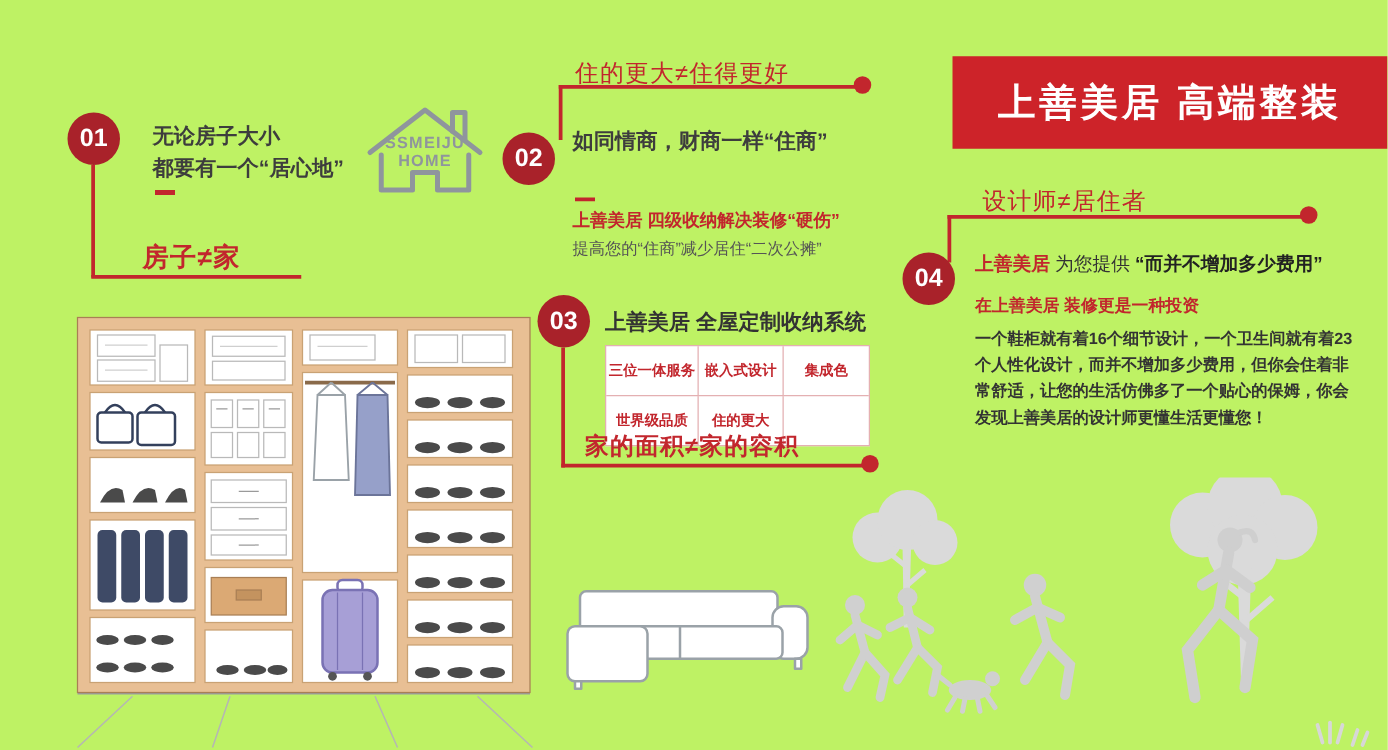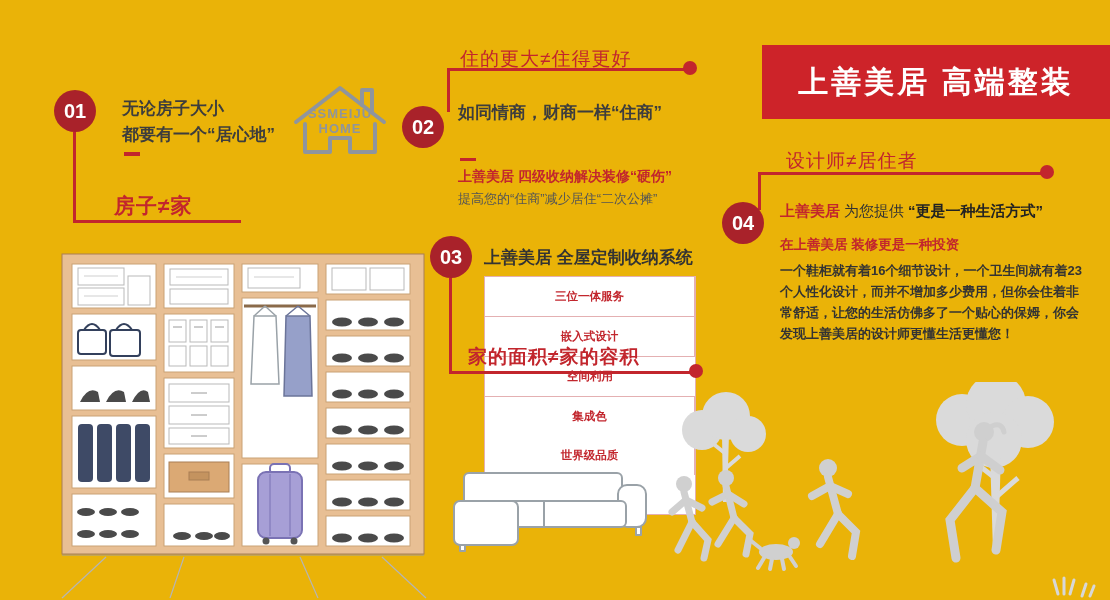--- a/index.html
+++ b/index.html
@@ -1,31 +1,31 @@
 <!DOCTYPE html>
 <html><head>
 <meta charset="utf-8">
 <style>
   *{margin:0;padding:0;box-sizing:border-box}
   body{font-family:"Liberation Sans","DejaVu Sans",sans-serif;background:#fff}
-  #canvas{position:relative;width:1110px;height:600px;background:#eab308;overflow:hidden}
+  #canvas{position:relative;width:1110px;height:600px;background:#bef264;overflow:hidden}
   .banner{position:absolute;left:762px;top:45px;width:348px;height:74px;background:#cd2329;display:flex;align-items:center;justify-content:center}
   .banner span{color:#fff;font-size:30px;font-weight:bold;letter-spacing:3px;white-space:nowrap}
   .num{position:absolute;width:42px;height:42px;border-radius:50%;background:#a9222a;color:#fff;font-size:20px;font-weight:bold;display:flex;align-items:center;justify-content:center}
   .vline,.hline,.dash{position:absolute;background:#c2262d}
   .dot{position:absolute;width:14px;height:14px;border-radius:50%;background:#c2262d}
   .t-lg{position:absolute;font-size:17px;line-height:1.55;color:#3d3d3d;font-weight:600;white-space:nowrap}
   .slogan{position:absolute;color:#c2262d;font-weight:bold;font-size:21px;letter-spacing:1px;white-space:nowrap}
   .hdr{position:absolute;color:#c2262d;font-weight:normal;font-size:19px;letter-spacing:1px;white-space:nowrap}
   .stmt{position:absolute;font-size:15px;font-weight:bold;color:#222;white-space:nowrap}
   .red-b{color:#c2262d;font-weight:bold}
   .mid{font-weight:normal;color:#333;margin:0 4px}
   .sub-red{position:absolute;font-size:14px;font-weight:bold;color:#c2262d;white-space:nowrap}
   .sub-gray{position:absolute;font-size:13px;color:#555;white-space:nowrap}
-  .tbl{position:absolute;left:484px;top:276px;width:212px;display:grid;grid-template-columns:1fr;border:1px solid #e4b0b2;background:#fff}
+  .tbl{position:absolute;left:484px;top:276px;width:212px;display:grid;grid-template-columns:1fr 1fr 1fr;border:1px solid #e4b0b2;background:#fff}
   .tbl>div{border-right:1px solid #e4b0b2;border-bottom:1px solid #e4b0b2;padding:12px 2px;text-align:center;font-size:11.5px;font-weight:bold;color:#c2262d;white-space:nowrap}
   .tbl>div:nth-child(3n){border-right:none}
   .tbl>div:nth-child(n+4){border-bottom:none}
   .body-txt{position:absolute;left:780px;top:260px;width:310px;font-size:13px;line-height:1.62;color:#333;font-weight:600}
   .absimg{position:absolute}
 </style>
 </head>
 <body>
 
 <div id="canvas">
@@ -64,37 +64,36 @@
   </div>
   <div class="dash" style="left:460px;top:158px;width:16px;height:3px"></div>
   <div class="sub-red" style="left:458px;top:168px">上善美居 四级收纳解决装修“硬伤”</div>
   <div class="sub-gray" style="left:458px;top:190px">提高您的“住商”减少居住“二次公摊”</div>
 
   <div class="num" style="left:430px;top:236px">03</div>
   <div class="stmt" style="left:484px;top:246px;font-size:17px;color:#333">上善美居 全屋定制收纳系统</div>
   <div class="tbl">
     <div>三位一体服务</div>
     <div>嵌入式设计</div>
-    <div>空间利用</div>
     <div>集成色</div>
     <div>世界级品质</div>
     <div>住的更大</div>
   </div>
   <div class="vline" style="left:449px;top:278px;width:3px;height:96px"></div>
   <div class="hline" style="left:449px;top:371px;width:246px;height:3px"></div>
   <div class="dot" style="left:689px;top:364px"></div>
   <div class="slogan" style="left:468px;top:344px;font-size:19px">家的面积≠家的容积</div>
 
   <div class="hdr" style="left:786px;top:148px">设计师≠居住者</div>
   <div class="hline" style="left:758px;top:172px;width:290px;height:3px"></div>
   <div class="dot" style="left:1040px;top:165px"></div>
   <div class="vline" style="left:758px;top:172px;width:3px;height:38px"></div>
   <div class="num" style="left:722px;top:202px">04</div>
   <div class="stmt" style="left:780px;top:202px;width:330px">
-    <span class="red-b">上善美居</span><span class="mid">为您提供</span><span>“更是一种生活方式”</span>
+    <span class="red-b">上善美居</span><span class="mid">为您提供</span><span>“而并不增加多少费用”</span>
   </div>
   <div class="sub-red" style="left:780px;top:236px;font-size:13.5px">在上善美居 装修更是一种投资</div>
   <div class="body-txt">一个鞋柜就有着16个细节设计，一个卫生间就有着23个人性化设计，而并不增加多少费用，但你会住着非常舒适，让您的生活仿佛多了一个贴心的保姆，你会发现上善美居的设计师更懂生活更懂您！</div>
 
   <svg class="absimg" style="left:58px;top:250px" viewBox="0 0 374 350" width="374" height="350">
     <g stroke="#b5b5b5" stroke-width="1.2">
       <line x1="4" y1="305" x2="366" y2="305" stroke="#9b9b9b"></line>
       <line x1="48" y1="307" x2="4" y2="348"></line>
       <line x1="126" y1="307" x2="112" y2="348"></line>
       <line x1="242" y1="307" x2="260" y2="348"></line>

